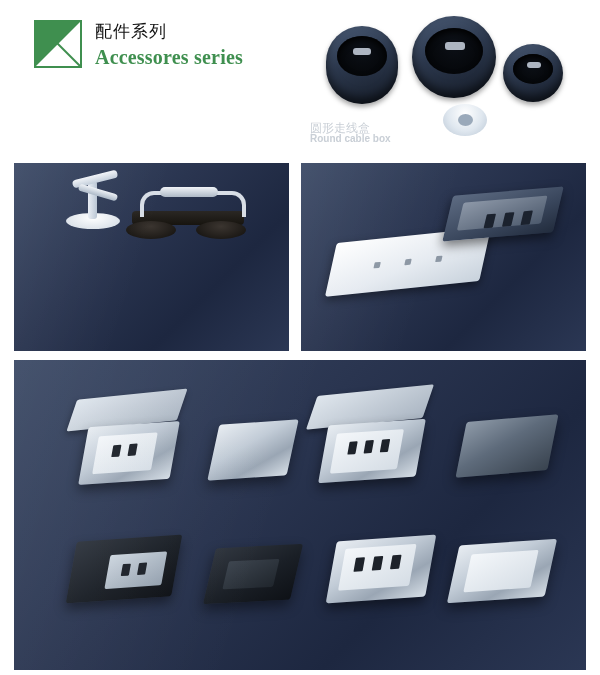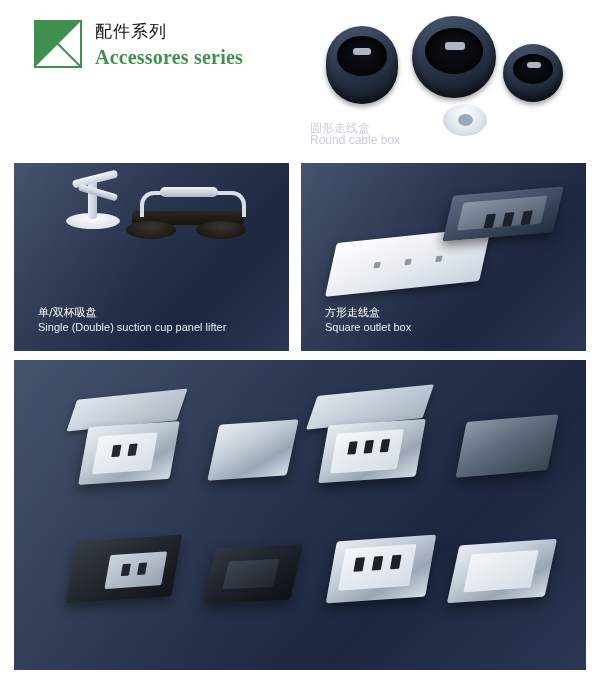--- a/index.html
+++ b/index.html
@@ -109,23 +109,24 @@
   .cap-label-cn {
     position: absolute;
     left: 310px; top: 120px;
     font-size: 12px;
     color: #c9cfd6;
     font-family: "DejaVu Sans", sans-serif;
   }
   .cap-label-en {
     position: absolute;
     left: 310px; top: 133px;
-    font-size: 12px;
+    font-size: 10px;
     color: #c9cfd6;
     font-family: "Liberation Sans", sans-serif;
+    font-weight: bold;
   }
 
   
   .panel {
     position: absolute;
     background: linear-gradient(135deg, #3c4a66 0%, #2a3550 40%, #1d2740 70%, #2b3754 100%);
     overflow: hidden;
   }
   .panel::after {
     content: "";
@@ -352,44 +353,36 @@
   <div class="sc-white-stem"></div>
   <div class="sc-white-lever"></div>
   <div class="sc-white-lever2"></div>
 
   <div class="sc-dark-bar"></div>
   <div class="sc-dark-cupL"></div>
   <div class="sc-dark-cupR"></div>
   <div class="sc-handle"></div>
   <div class="sc-handle-grip"></div>
 
-  <div class="cap-block cap-a">
-    <span class="cap-cn">单/双杯吸盘</span>
-    <span class="cap-en">Single (Double) suction cup panel lifter</span>
-  </div>
 </div>
 
 <div class="panel panel-b">
   <div class="sob-plate">
     <div class="dot d1"></div>
     <div class="dot d2"></div>
     <div class="dot d3"></div>
   </div>
   <div class="sob-lid">
     <div class="inner">
       <div class="hole h1"></div>
       <div class="hole h2"></div>
       <div class="hole h3"></div>
     </div>
   </div>
 
-  <div class="cap-block cap-b">
-    <span class="cap-cn">方形走线盒</span>
-    <span class="cap-en">Square outlet box</span>
-  </div>
 </div>
 
 <div class="panel panel-c">
 
   <div class="lid-open c1b"></div>
   <div class="sock c1 metal">
     <div class="face" style="left:12px; top:10px; width:58px; height:38px;"></div>
     <div class="slot-sm" style="left:28px; top:20px; width:8px; height:12px;"></div>
     <div class="slot-sm" style="left:44px; top:20px; width:8px; height:12px;"></div>
   </div>

